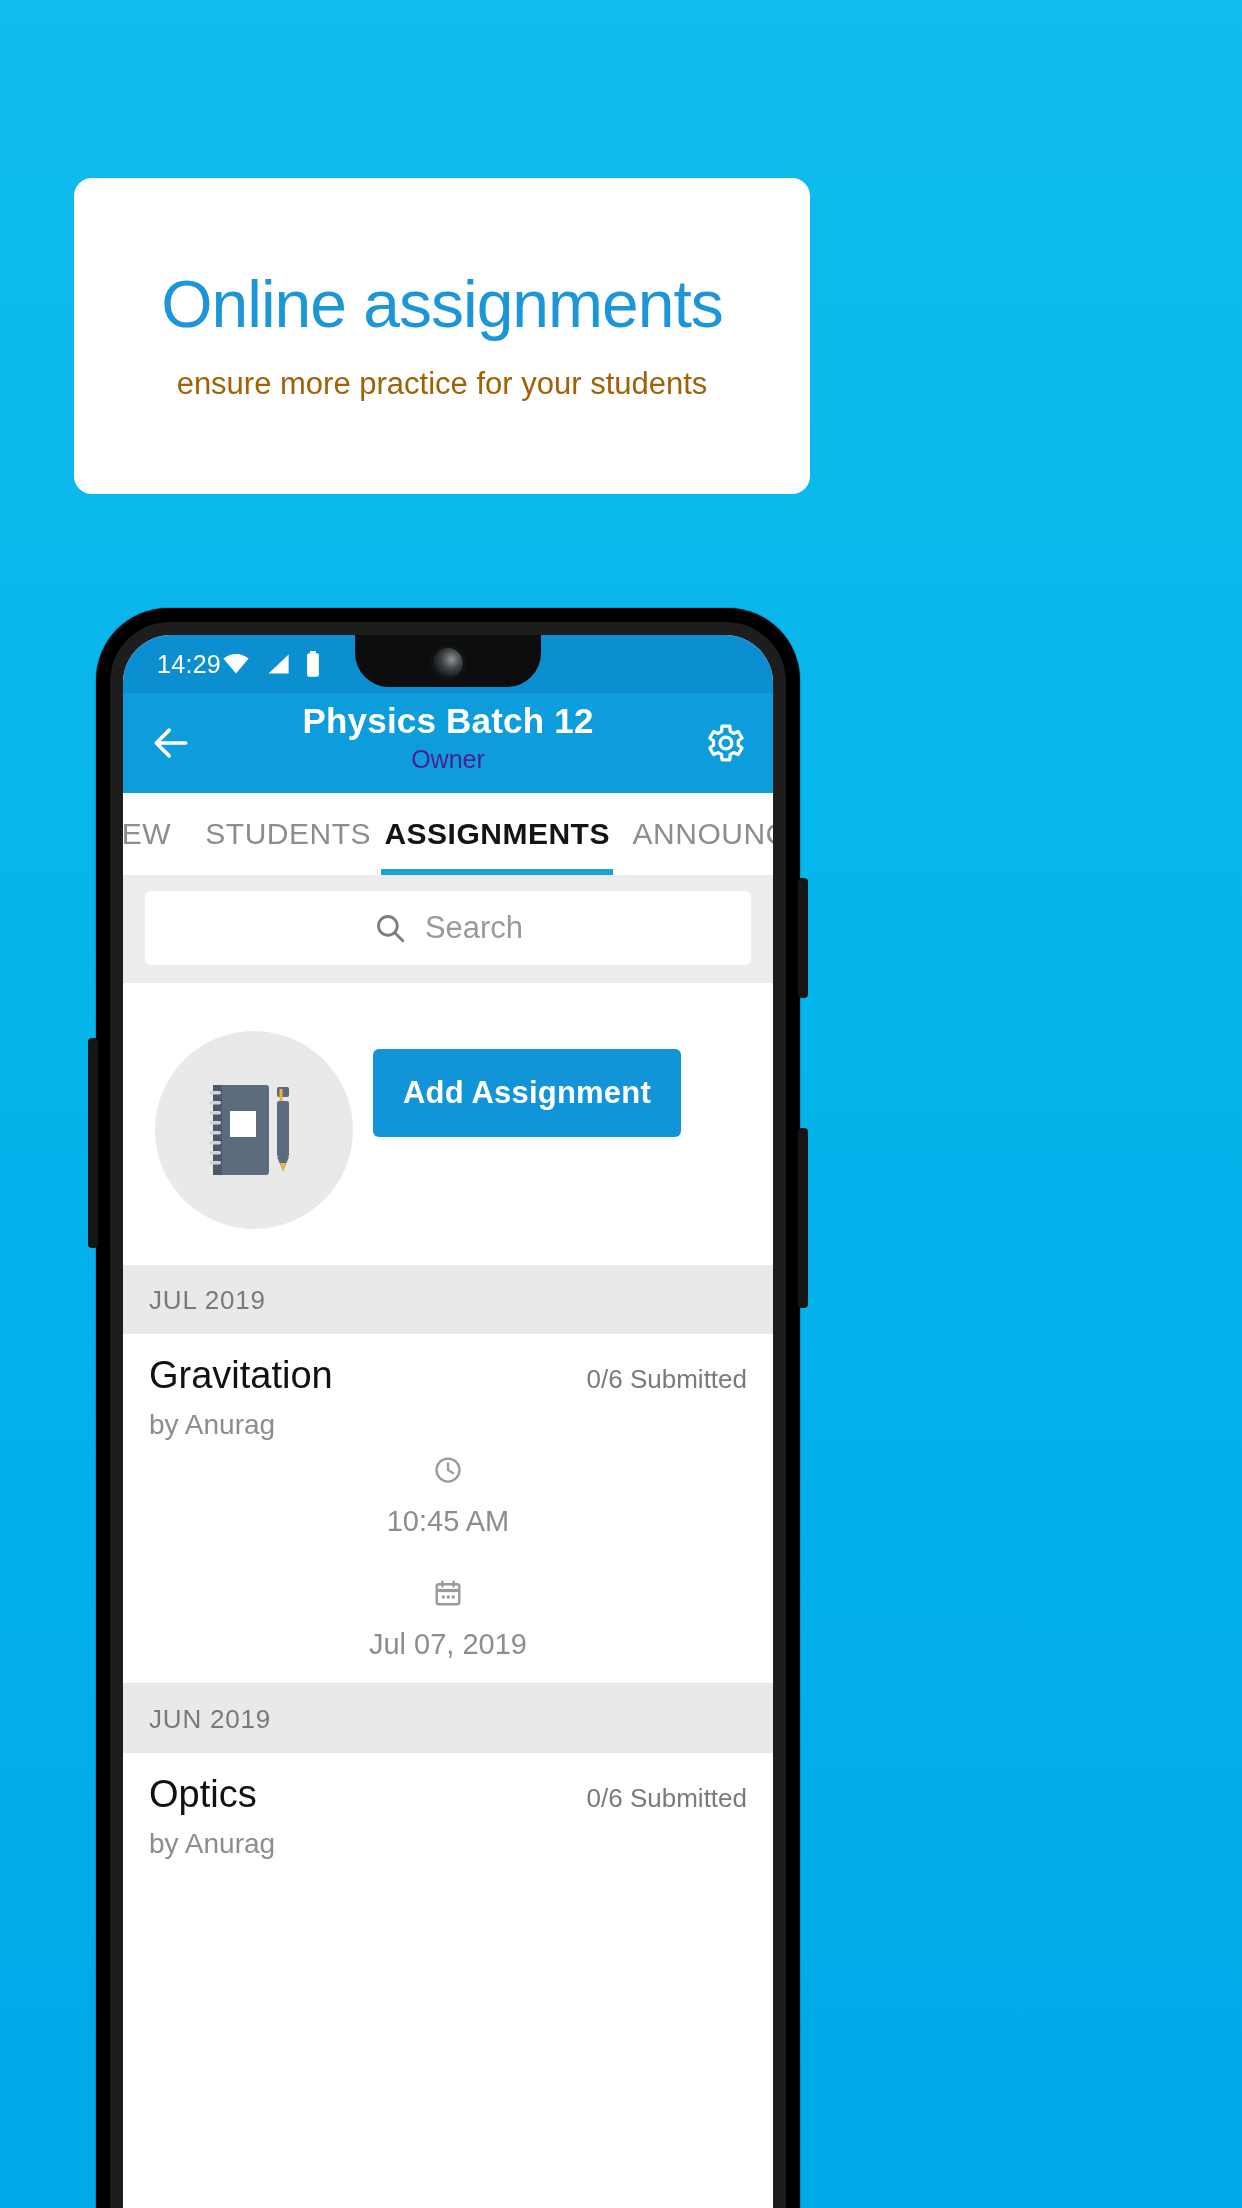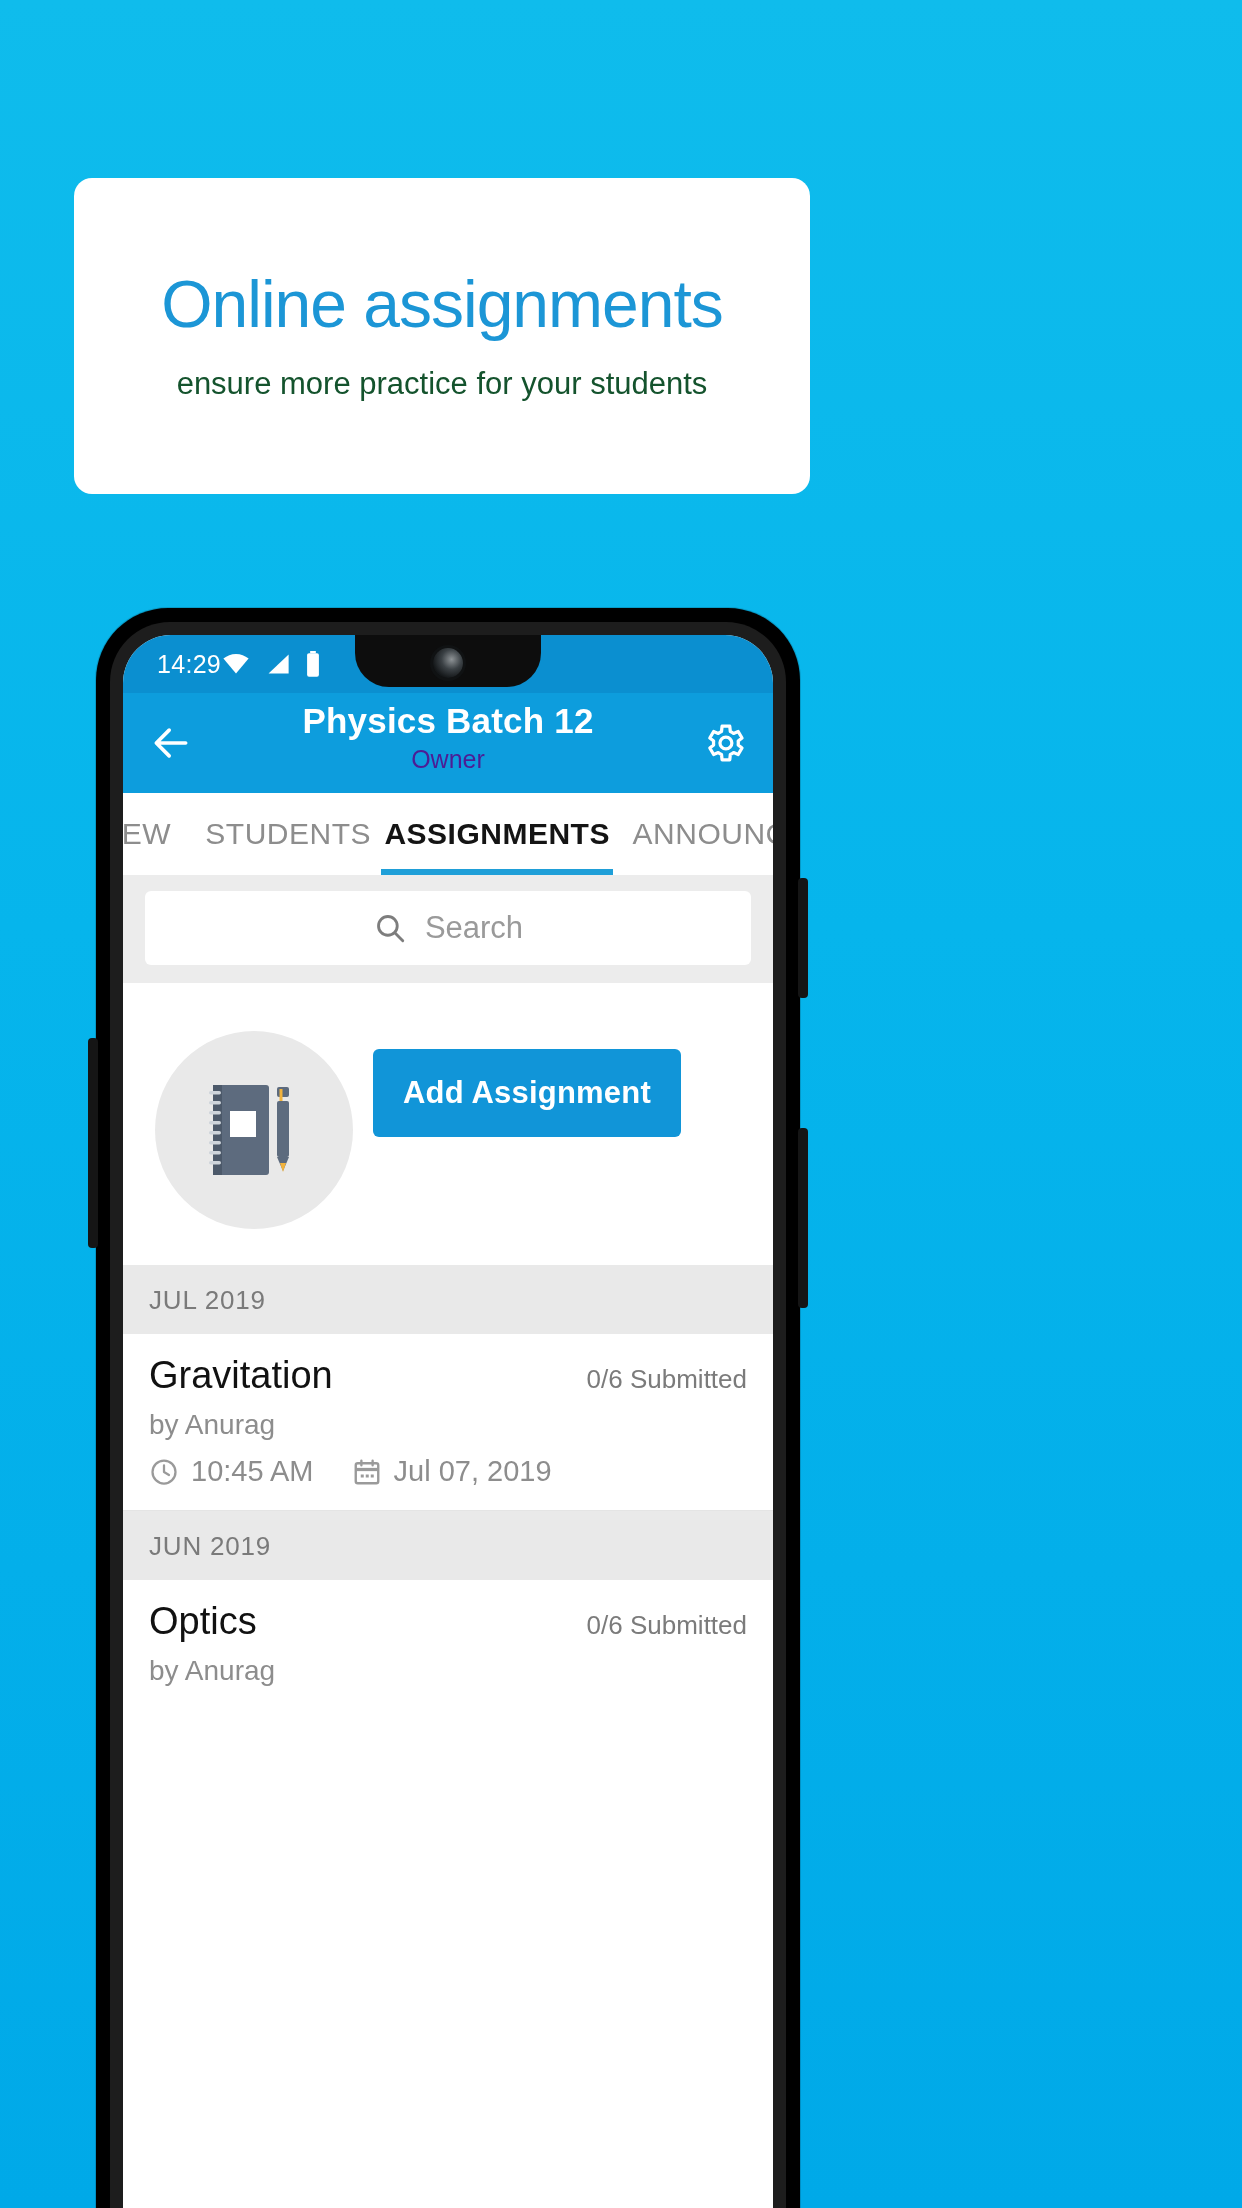--- a/index.html
+++ b/index.html
@@ -15,21 +15,21 @@
   #callout {
     position:absolute; left:74px; top:178px; width:736px; height:316px;
     background:#ffffff; border-radius:18px;
     display:flex; flex-direction:column; align-items:center; justify-content:center;
   }
   #callout-title {
     color:#1c96d6; font-size:66px; font-weight:400; letter-spacing:-1px;
     line-height:1.05; white-space:nowrap;
   }
   #callout-sub {
-    color:#14532d; font-size:31px; font-weight:400; margin-top:26px; white-space:nowrap;
+    color:#a16207; font-size:31px; font-weight:400; margin-top:26px; white-space:nowrap;
   }
   #callout-tail {
     position:absolute; left:412px; top:424px; width:0; height:0;
     border-left:32px solid transparent; border-right:32px solid transparent;
     border-top:40px solid #ffffff;
   }
 
   
   #phone {
     position:absolute; left:96px; top:608px; width:704px; height:1640px;
@@ -133,21 +133,21 @@
   
   .section-header {
     background:#e9e9e9; color:#7a7a7a; font-size:26px; letter-spacing:.8px;
     padding:20px 26px 18px;
   }
   .assignment-row { background:#ffffff; padding:20px 26px 22px; }
   .arow-top { display:flex; align-items:flex-start; justify-content:space-between; gap:16px; }
   .a-title { font-size:38px; color:#111111; font-weight:400; }
   .a-submitted { font-size:26px; color:#7b7b7b; padding-top:10px; white-space:nowrap; }
   .a-author { font-size:28px; color:#8d8d8d; margin-top:12px; }
-  .a-meta { display:flex; align-items:center; gap:12px; margin-top:14px; color:#8d8d8d; font-size:29px; }
+  .a-meta { display:flex; align-items:center; gap:20px; margin-top:14px; color:#8d8d8d; font-size:29px;flex-direction:column; }
   .a-meta .gap { width:14px; }
   .meta-icon { width:30px; height:30px; flex:0 0 auto; }
   .divider { height:1px; background:#e4e4e4; }
 </style>
 </head>
 <body>
 
 <div id="callout">
   <div id="callout-title">Online assignments</div>
   <div id="callout-sub">ensure more practice for your students</div>

